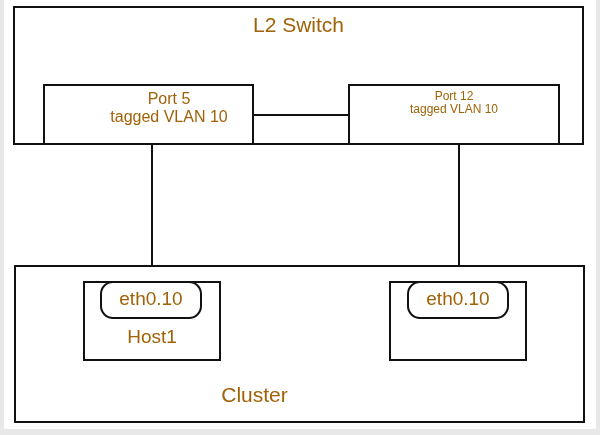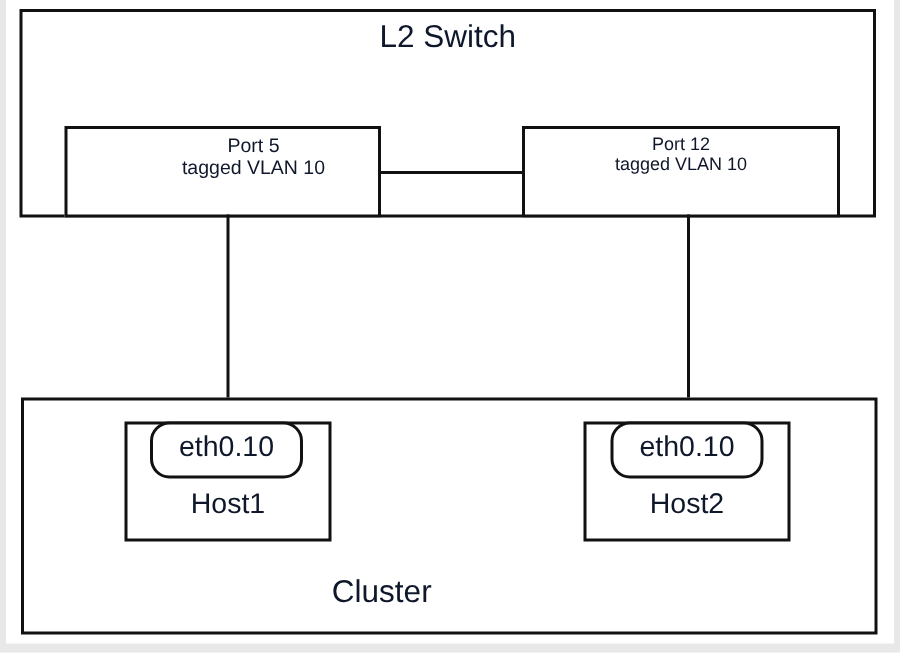--- a/index.html
+++ b/index.html
@@ -38,21 +38,21 @@
   .rounded-box {
     position: absolute;
     box-sizing: border-box;
     background: #ffffff;
     border: 2px solid #111111;
     border-radius: 13px;
   }
   .label {
     position: absolute;
     text-align: center;
-    color: #0f172a;
+    color: #a16207;
     white-space: nowrap;
     line-height: 1.12;
   }
   .cable {
     position: absolute;
     background: #111111;
   }
 
   
   #switch-box {
@@ -62,21 +62,21 @@
     left: 9px; top: 13px; width: 571px;
     font-size: 21px;
   }
 
   
   #port5-box {
     left: 39px; top: 84px; width: 211px; height: 61px;
   }
   #port5-label {
     left: 39px; top: 90px; width: 252px;
-    font-size: 13px;
+    font-size: 16px;
   }
   #port12-box {
     left: 344px; top: 84px; width: 212px; height: 61px;
   }
   #port12-label {
     left: 344px; top: 90px; width: 212px;
     font-size: 12px;
   }
 
   
@@ -163,16 +163,15 @@
     <div class="label" id="cluster-title">Cluster</div>
 
     <div class="box" id="host1-box"></div>
     <div class="rounded-box" id="host1-nic"></div>
     <div class="label" id="host1-nic-label">eth0.10</div>
     <div class="label" id="host1-name">Host1</div>
 
     <div class="box" id="host2-box"></div>
     <div class="rounded-box" id="host2-nic"></div>
     <div class="label" id="host2-nic-label">eth0.10</div>
-    <div class="label" id="host2-name">Host2</div>
 
   </div>
 </div>
 
 </body></html>

